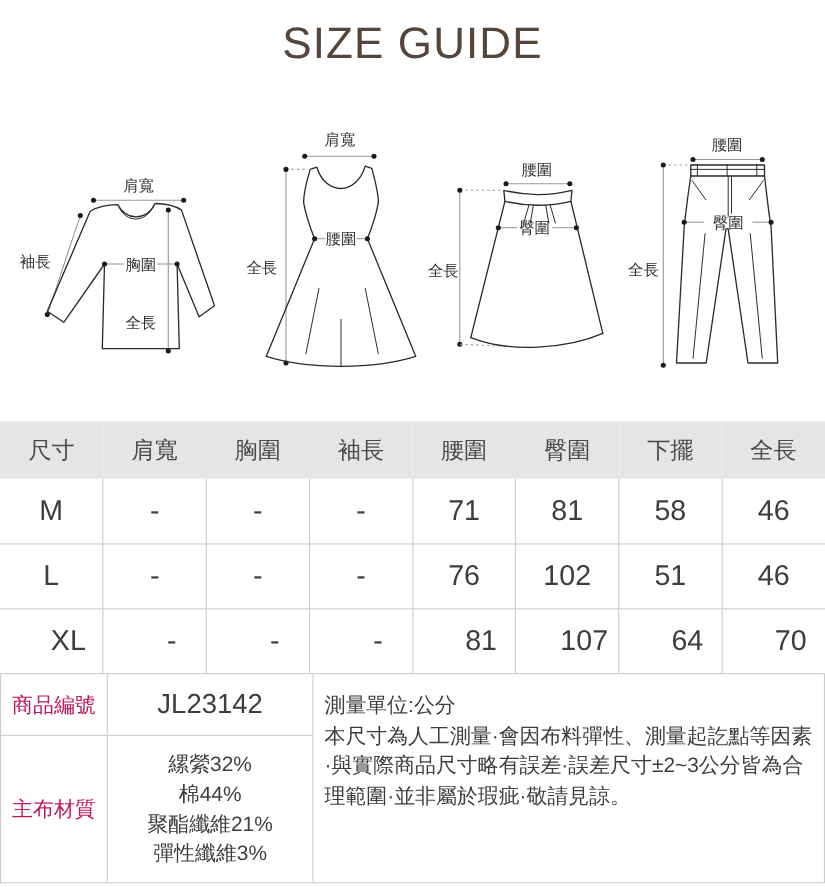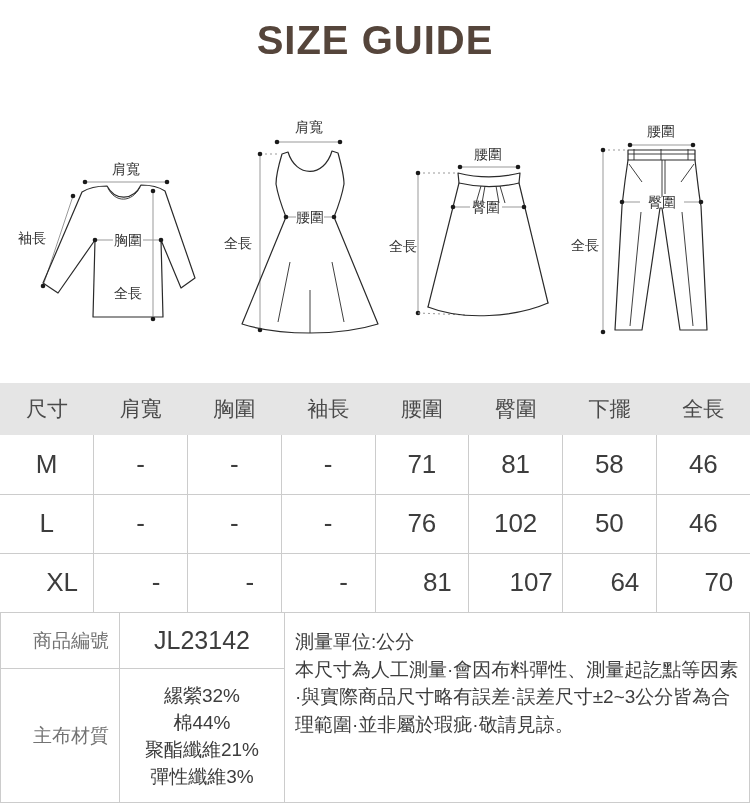--- a/index.html
+++ b/index.html
@@ -11,21 +11,21 @@
     color:#3d3d3d;
     overflow:hidden;
   }
   .title-bar {
     height:80px;
     display:flex; align-items:center; justify-content:center;
   }
   .title-bar h1 {
     margin:0;
     font-size:40px;
-    font-weight:700;
+    font-weight:400;
     letter-spacing:1px;
     color:#55453b;
   }
   .diagrams {
     position:relative;
     height:303px;
   }
   .diagrams svg { position:absolute; overflow:visible; }
   .garment { stroke:#2a2a2a; stroke-width:1.2; fill:none; stroke-linejoin:round; stroke-linecap:round; }
   .garment-thin { stroke:#2a2a2a; stroke-width:0.9; fill:none; }
@@ -69,21 +69,21 @@
     border-left:1px solid #cccccc;
     border-right:1px solid #cccccc;
   }
   .info-left { width:284px; border-right:1px solid #cccccc; display:flex; flex-direction:column; }
   .info-row1 { display:flex; height:56px; border-bottom:1px solid #cccccc; }
   .info-row2 { display:flex; flex:1; }
   .label-cell {
     width:97px;
     border-right:1px solid #cccccc;
     display:flex; align-items:center; justify-content:center;
-    font-size:19px; color:#737373;margin-left:22px;
+    font-size:19px; color:#be185d;
   }
   .value-cell {
     flex:1;
     display:flex; flex-direction:column; align-items:center; justify-content:center;
     font-size:25px; color:#3d3d3d;
   }
   .materials-cell { font-size:19px; line-height:27px; text-align:center; }
   .note-cell {
     flex:1;
     padding:15px 10px 0 10px;
@@ -221,21 +221,21 @@
       <td>58</td>
       <td>46</td>
     </tr>
     <tr>
       <td>L</td>
       <td>-</td>
       <td>-</td>
       <td>-</td>
       <td>76</td>
       <td>102</td>
-      <td>50</td>
+      <td>51</td>
       <td>46</td>
     </tr>
     <tr>
       <td>XL</td>
       <td>-</td>
       <td>-</td>
       <td>-</td>
       <td>81</td>
       <td>107</td>
       <td>64</td>

